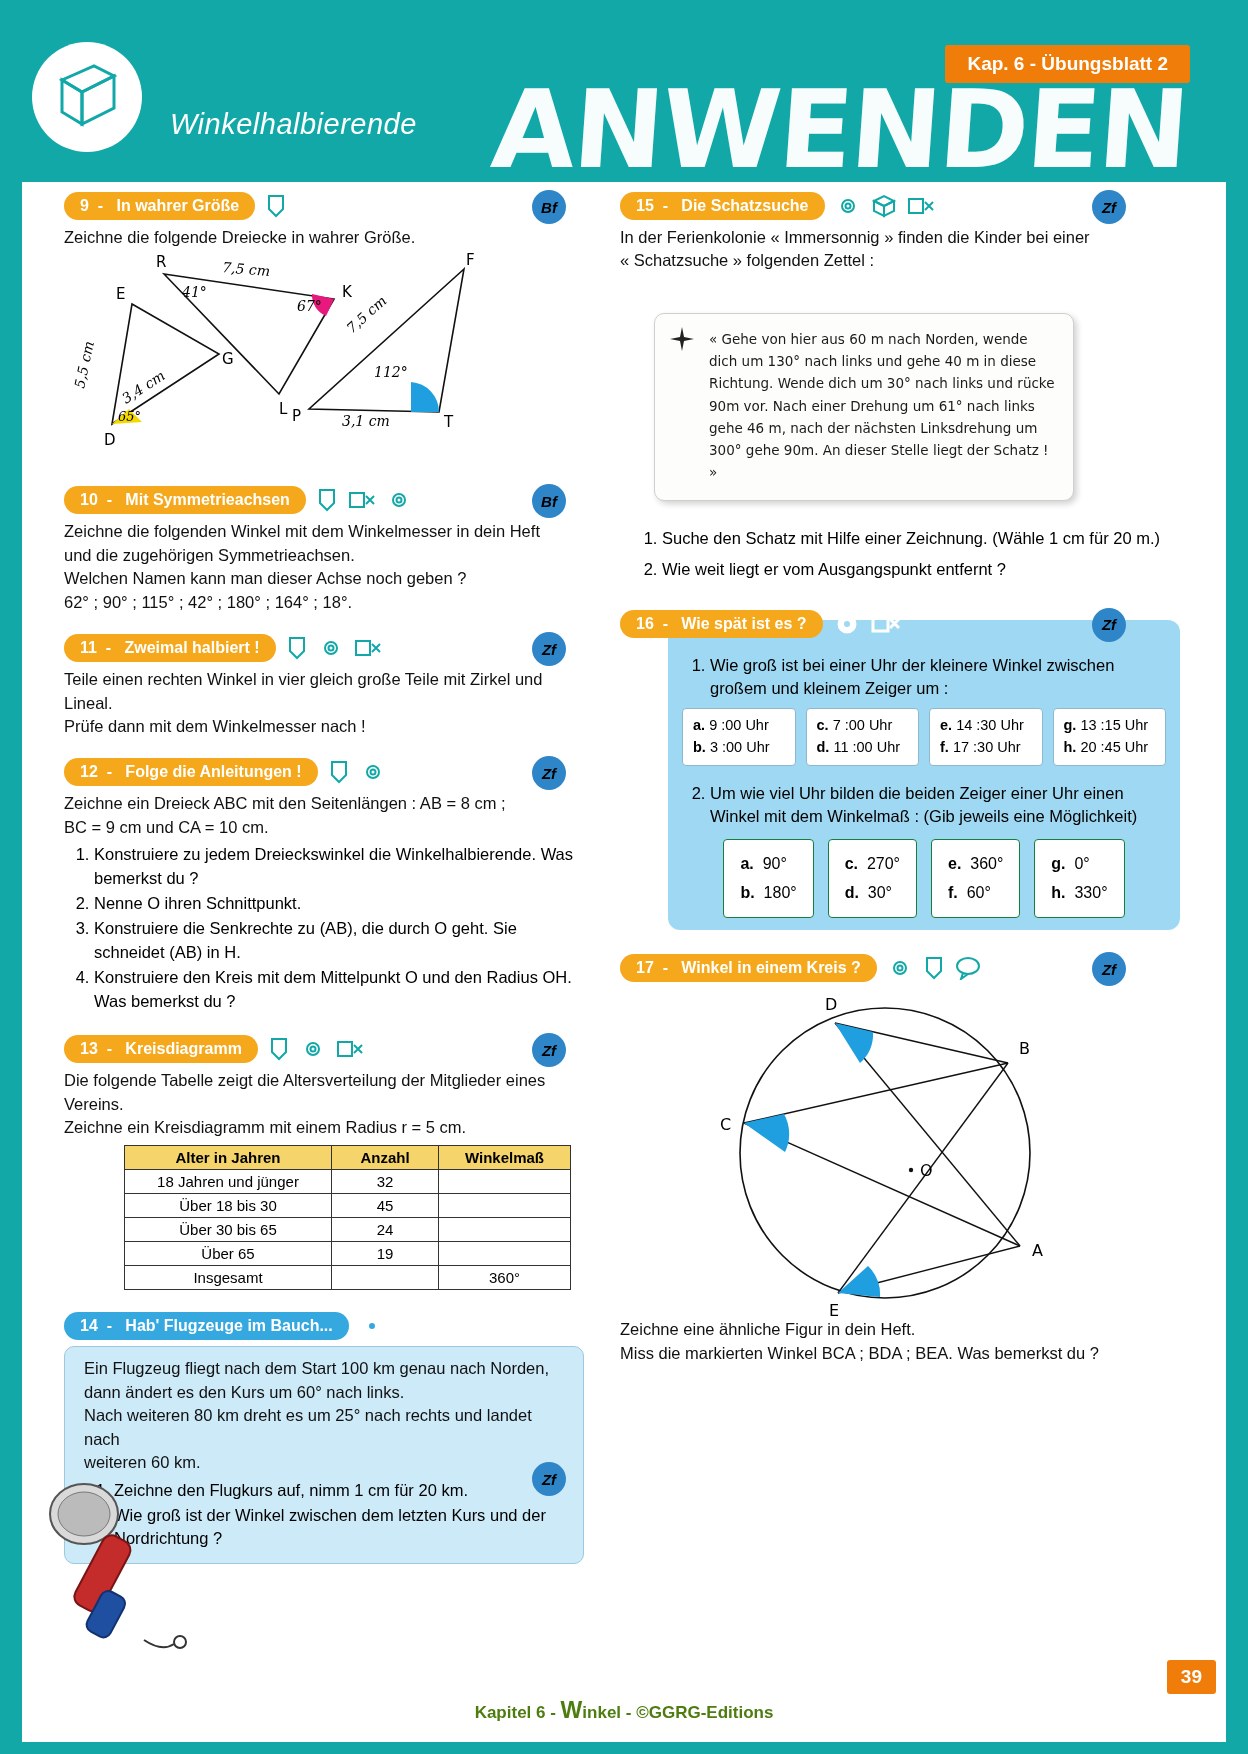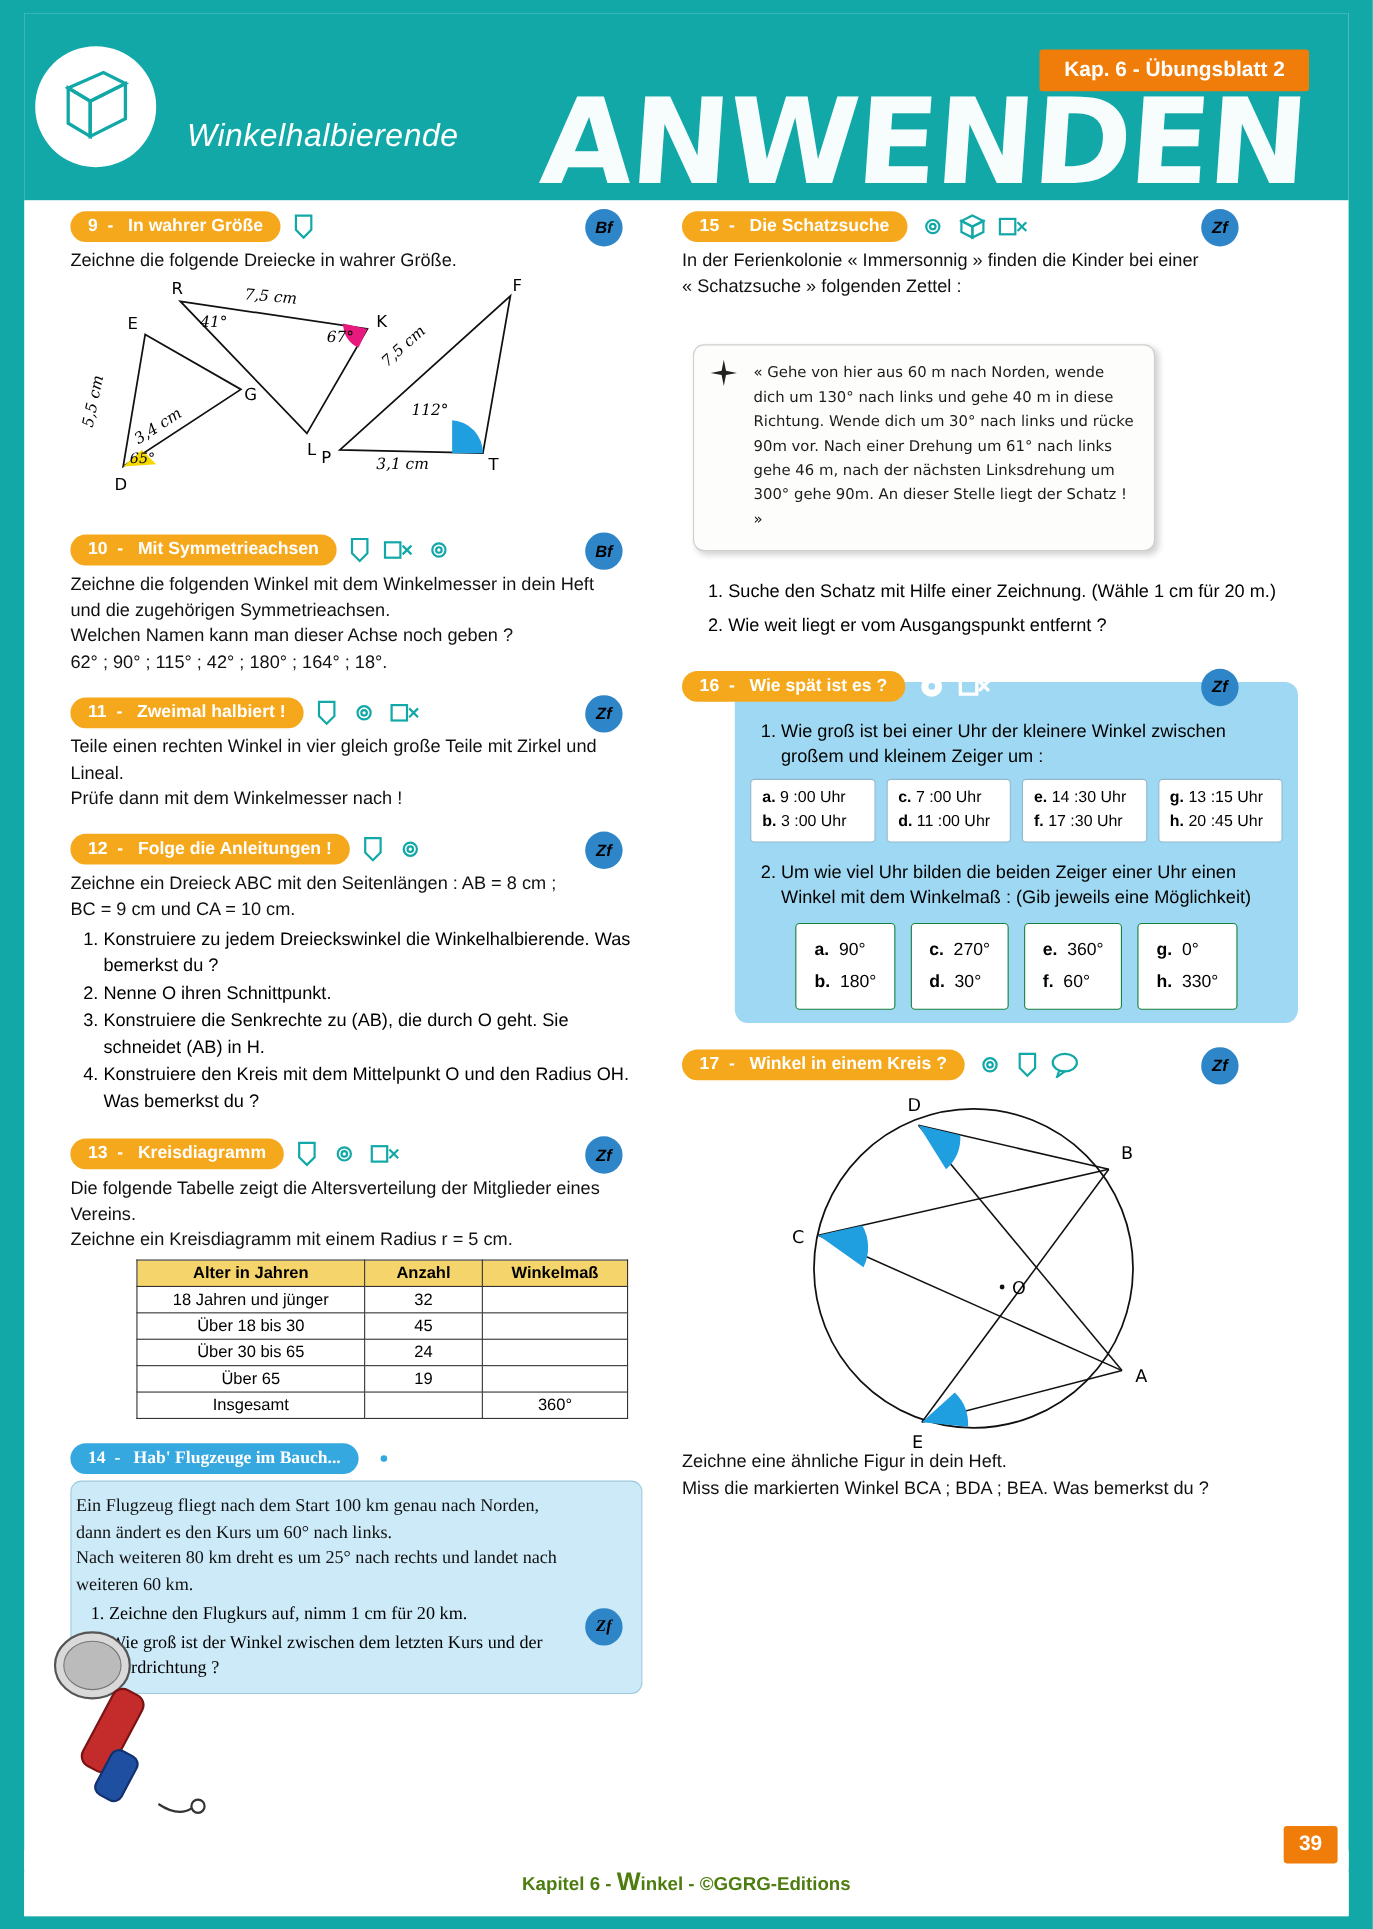--- a/index.html
+++ b/index.html
@@ -107,21 +107,21 @@
   .footer-txt .big{font-size:23px;}
   .pagenum{
     position:absolute;right:10px;bottom:48px;background:#f07d0a;color:#ffffff;
     font-size:19px;font-weight:bold;padding:6px 14px;border-radius:3px;
   }
   .blue-line{
     position:absolute;left:0;bottom:40px;width:1204px;height:3px;background:#2e86c8;
   }
   svg{display:block;}
   .panel-14{
-    background:#cdeaf8;border:1px solid #9ec9dd;border-radius:10px;padding:10px 4px;
+    background:#cdeaf8;border:1px solid #9ec9dd;border-radius:10px;padding:10px 19px;
   }
 </style>
 </head>
 <body>
 
 <div class="page">
 
   <div class="header">
     <div class="hdr-circle"></div>
     <div class="cube-icon">
@@ -340,21 +340,21 @@
         </tr>
         <tr>
           <td>Insgesamt</td>
           <td></td>
           <td>360°</td>
         </tr>
       </tbody>
         </table>
     </div>
 
-    <div style="margin-top:22px;font-family:Liberation Serif, serif;">
+    <div style="margin-top:22px;">
       <div class="headrow">
         <span class="ex-head blue">
           <span>14</span>
           &nbsp;-&nbsp;&nbsp;
           <span>Hab' Flugzeuge im Bauch...</span>
         </span>
         <span>
           <svg width="26" height="26" viewBox="0 0 26 26">
               <circle cx="13" cy="13" r="7" fill="#ffffff" stroke="#ffffff" stroke-width="2"></circle>
               <circle cx="13" cy="13" r="3" fill="#36a8e0"></circle>
@@ -414,21 +414,21 @@
           <svg width="28" height="22" viewBox="0 0 28 22">
               <rect x="2" y="4" width="14" height="14" fill="none" stroke="#12a8a8" stroke-width="2"></rect>
               <path d="M18 7 l8 8 M26 7 l-8 8" stroke="#12a8a8" stroke-width="2"></path>
             </svg>
         </span>
         <span class="badge-round" style="left:472px;top:-2px;">Zf</span>
       </div>
       <div class="body-txt">In der Ferienkolonie « Immersonnig » finden die Kinder bei einer</div>
       <div class="body-txt">« Schatzsuche » folgenden Zettel :</div>
 
-      <div style="margin-top:40px;margin-left:10px;width:420px;">
+      <div style="margin-top:40px;margin-left:34px;width:420px;">
         <div class="note-card">
           <span class="compass">
             <svg width="26" height="26" viewBox="0 0 26 26">
               <path d="M13 1 L15 11 L25 13 L15 15 L13 25 L11 15 L1 13 L11 11 Z" fill="#222"></path>
             </svg>
           </span>
           <span>« Gehe von hier aus 60 m nach Norden, wende dich um 130° nach links und gehe 40 m in diese Richtung. Wende dich um 30° nach links und rücke 90m vor. Nach einer Drehung um 61° nach links gehe 46 m, nach der nächsten Linksdrehung um 300° gehe 90m. An dieser Stelle liegt der Schatz ! »</span>
         </div>
       </div>
 

